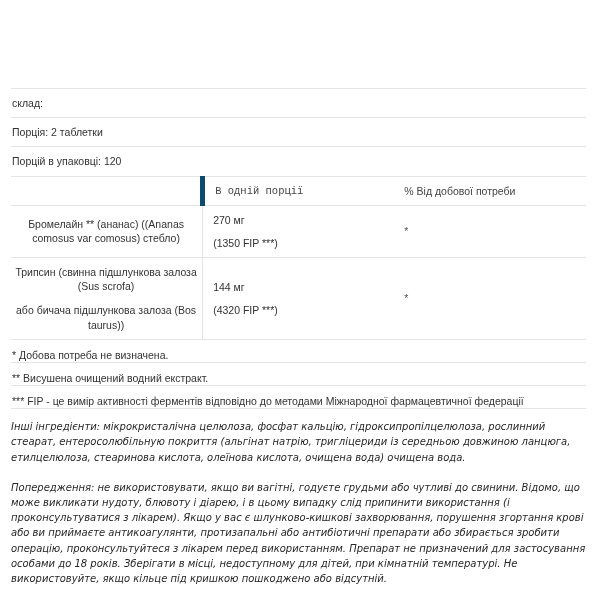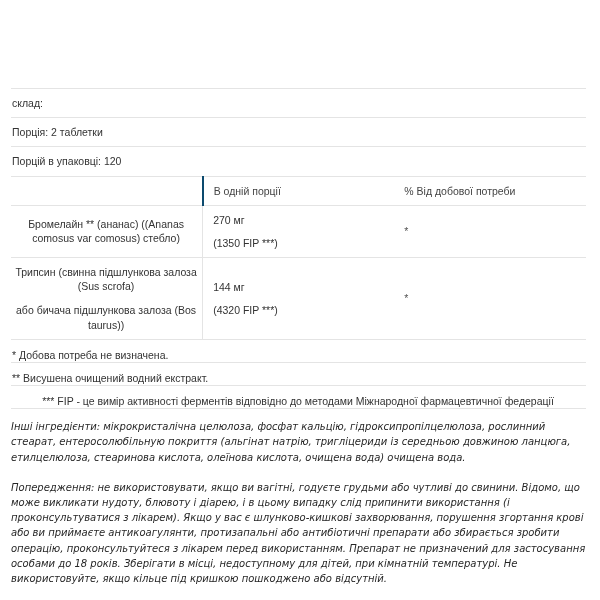--- a/index.html
+++ b/index.html
@@ -50,21 +50,21 @@
     padding-left: 10px;
   }
   .facts .dv-cell {
     width: 126px;
     padding-left: 10px;
   }
   .facts .head-amt,
   .facts .head-dv {
     color: #444;
   }
-  .facts .head-amt { border-left: 2px solid #0c4a6e; padding-left: 10px; }
+  .facts .head-amt { border-left: 5px solid #0c4a6e; padding-left: 10px; font-family: Liberation Mono, monospace; }
   .facts .head-dv  { padding-left: 10px; }
   .facts .lead-cell { padding-left: 1px; margin-top: 44px; }
 
   .amt-stack span { display: block; }
   .amt-stack span + span { margin-top: 9px; }
 
   .name-stack span { display: block; text-align: center; }
   .name-stack span + span { margin-top: 10px; }
 
   .star {
@@ -81,21 +81,20 @@
     font-size: 10.5px;
     line-height: 1.35;
     color: #333;
   }
   .notes td {
     border-top: 1px solid #e4e4e4;
     padding: 8px 2px 0 1px;
   }
   .notes tr:last-child td {
     border-bottom: 1px solid #e4e4e4;
-    text-align: center;
   }
 
   
   .para {
     margin: 0 7px 0 11px;
     font-family: "DejaVu Sans", sans-serif;
     font-size: 10px;
     line-height: 1.52;
     color: #262626;
     font-weight: 400;

